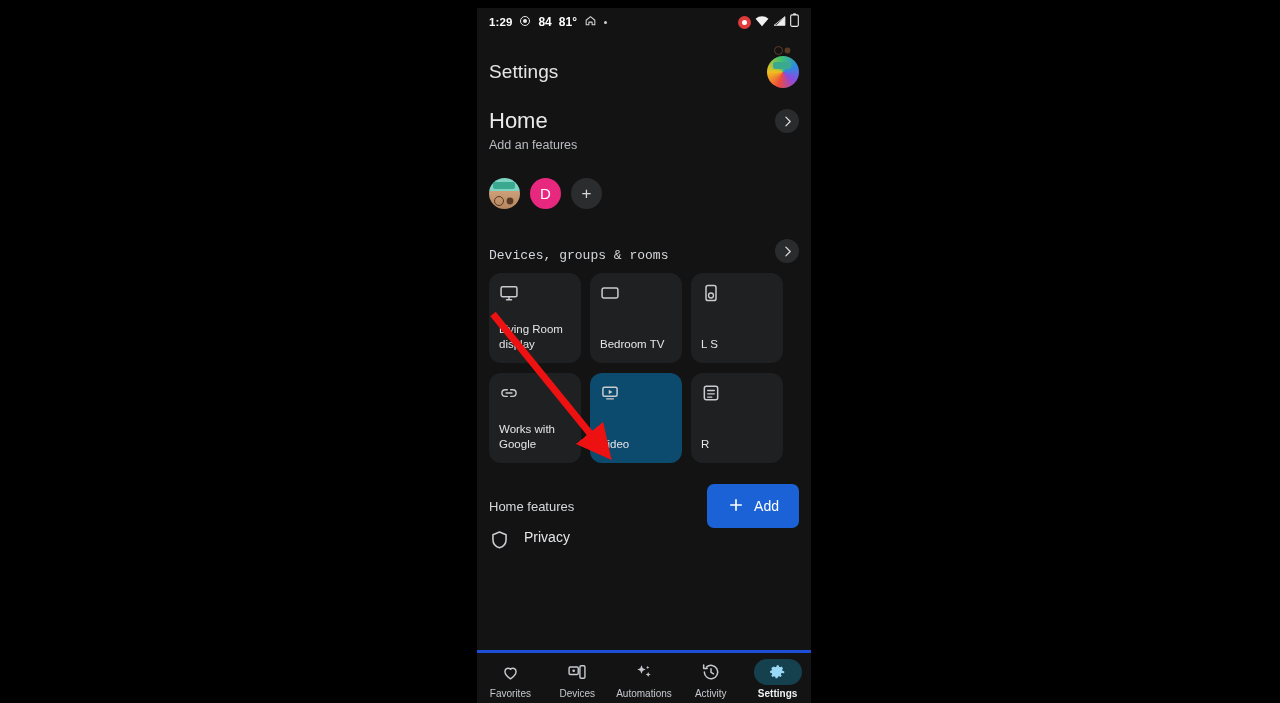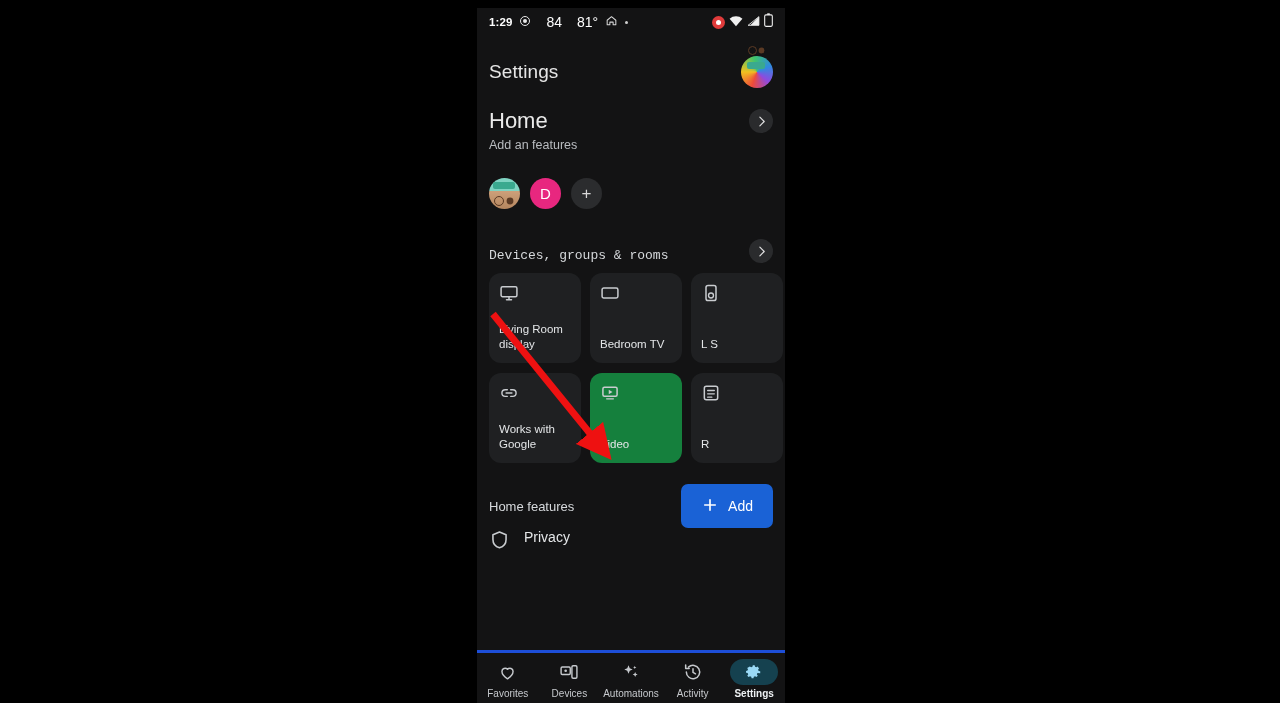--- a/index.html
+++ b/index.html
@@ -7,34 +7,34 @@
     width: 1280px; height: 703px;
     background: #000000;
     font-family: "Liberation Sans", sans-serif;
     overflow: hidden;
   }
   #stage { position: relative; width: 1280px; height: 703px; background: #000; }
 
   
   .phone {
     position: absolute; left: 477px; top: 8px;
-    width: 308px; height: 695px;
+    width: 334px; height: 695px;
     background: #131314;
     overflow: hidden;
   }
 
   
   .statusbar {
     position: absolute; left: 0; top: 0; width: 100%; height: 28px;
     display: flex; align-items: center; padding: 0 12px;
     color: #ffffff;
   }
   .sb-left { display: flex; align-items: center; gap: 7px; }
   .sb-time { font-size: 11.5px; font-weight: 700; letter-spacing: .1px; }
-  .sb-chip { font-size: 14px; font-weight: 400; margin-left: 8px; }
+  .sb-chip { font-size: 12px; font-weight: 700; }
   .sb-right { margin-left: auto; display: flex; align-items: center; gap: 4px; }
   .rec-badge {
     width: 13px; height: 13px; border-radius: 50%;
     background: #e03b3b; display: flex; align-items: center; justify-content: center;
   }
   .rec-badge i { width: 5px; height: 5px; border-radius: 50%; background: #fff; display:block; }
   .dot-sm { width: 3px; height: 3px; border-radius: 50%; background: #cfcfcf; display:inline-block; }
 
   
   .app-header {
@@ -96,21 +96,21 @@
   }
 
   .sec-row { display: flex; align-items: flex-end; padding: 30px 12px 0 12px; font-family: Liberation Mono, monospace; }
   .sec-title { font-size: 13px; color: #d6d9dc; }
 
   .cards { display: flex; gap: 9px; padding: 10px 0 0 12px; overflow: hidden; }
   .card {
     flex: 0 0 92px; height: 90px; border-radius: 12px; background: #1f2022;
     padding: 10px 10px; display: flex; flex-direction: column;
   }
-  .card.hl { background: #15803d; }
+  .card.hl { background: #0c4a6e; }
   .card-ic { height: 26px; color: #c9ccd0; }
   .card-lb { margin-top: auto; font-size: 11.5px; color: #e3e5e7; line-height: 1.35; }
 
   .feat-row { display: flex; align-items: center; padding: 30px 12px 0 12px; height: 56px; }
   .feat-title { font-size: 13px; color: #d6d9dc; }
   .add-btn {
     margin-left: auto; background: #1a62d6; color: #ffffff;
     border: none; border-radius: 7px; height: 44px; padding: 0 20px;
     display: flex; align-items: center; gap: 9px; font-size: 14px;
     font-family: "Liberation Sans", sans-serif;

